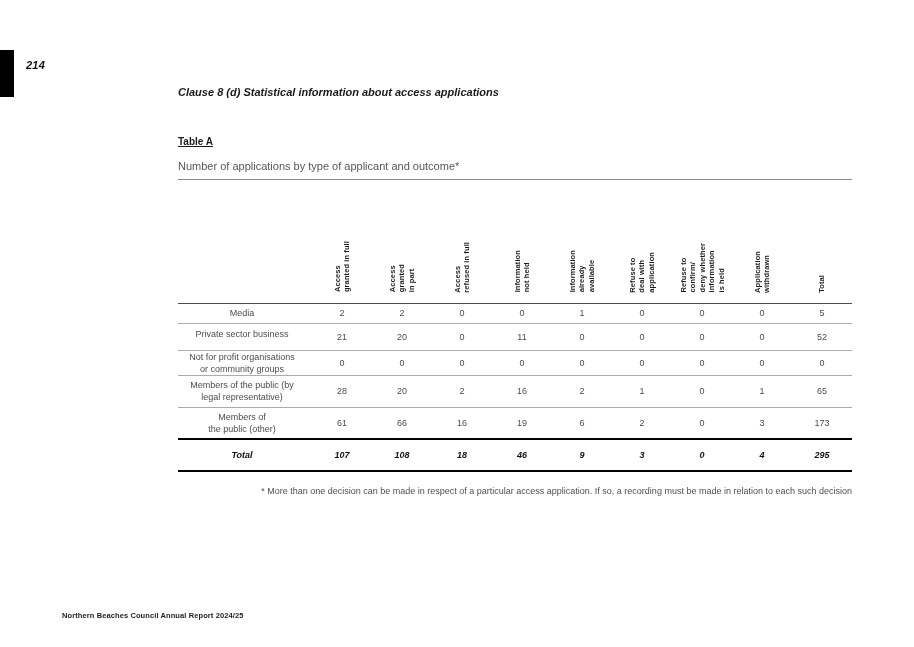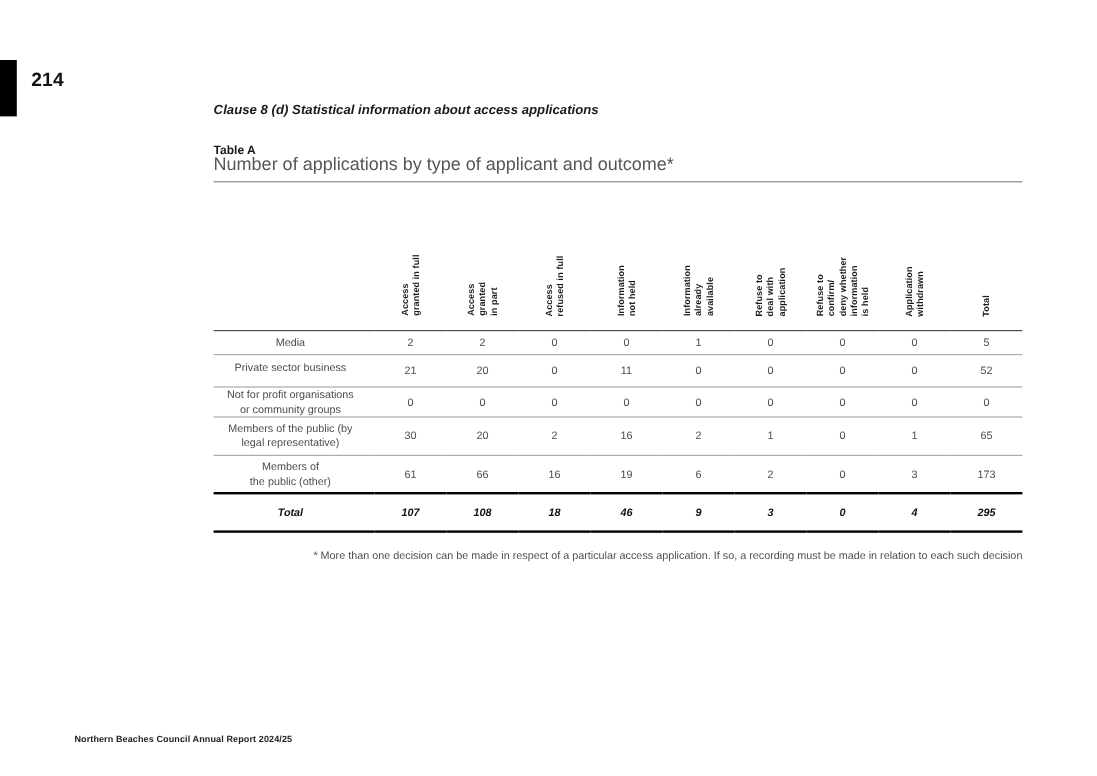--- a/index.html
+++ b/index.html
@@ -13,47 +13,49 @@
   }
   .edge-tab {
     position: absolute;
     left: 0; top: 50px;
     width: 14px; height: 47px;
     background: #000000;
   }
   .page-num {
     position: absolute;
     left: 26px; top: 59px;
-    font-size: 16px;
+    font-size: 11px;
     font-weight: bold;
     color: #141414;
     letter-spacing: 0.2px;
+    font-style: italic;
   }
   .content {
     position: absolute;
     left: 178px; top: 86px;
     width: 674px;
   }
   .clause-title {
     font-size: 11px;
     font-weight: bold;
     font-style: italic;
     color: #1a1a1a;
     line-height: 12px;
   }
   .table-name {
-    margin-top: 22px;
+    margin-top: 38px;
     font-size: 10px;
     font-weight: bold;
     color: #1a1a1a;
     line-height: 12px;
+    text-decoration: underline;
   }
   .table-desc {
-    margin-top: 0;
-    font-size: 15px;
+    margin-top: 12px;
+    font-size: 11px;
     color: #565656;
     line-height: 12px;
   }
   .top-rule {
     margin-top: 7px;
     border: none;
     border-top: 1px solid #8a8a8a;
     height: 0;
   }
   table.apps {
@@ -212,21 +214,21 @@
           <td>0</td>
           <td>0</td>
           <td>0</td>
           <td>0</td>
           <td>0</td>
           <td>0</td>
         </tr>
         <tr>
           <td class="row-label">Members of the public (by
 legal representative)</td>
-          <td>30</td>
+          <td>28</td>
           <td>20</td>
           <td>2</td>
           <td>16</td>
           <td>2</td>
           <td>1</td>
           <td>0</td>
           <td>1</td>
           <td>65</td>
         </tr>
         <tr>

